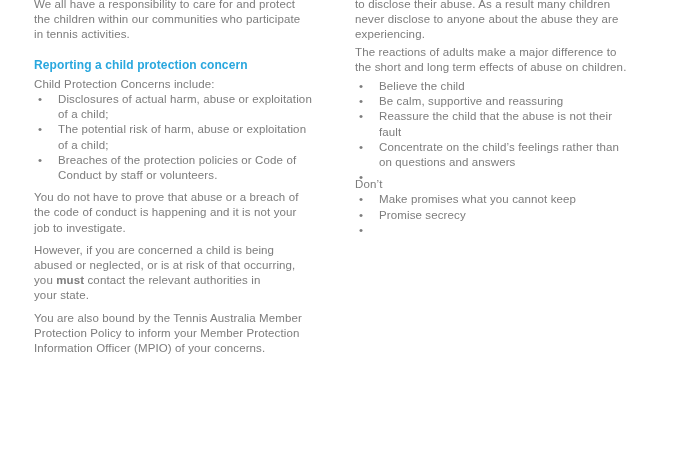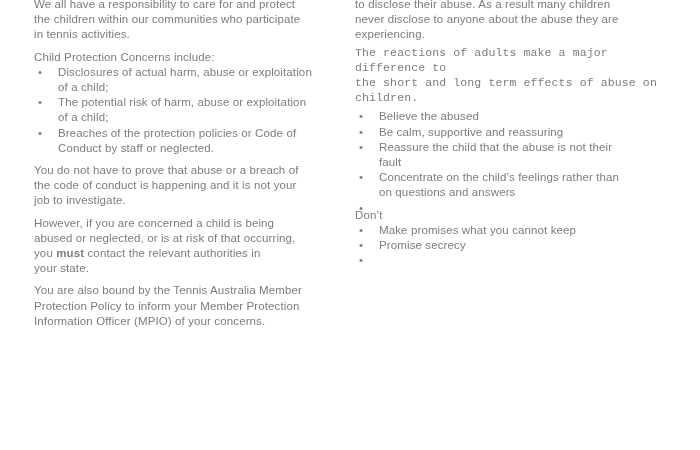--- a/index.html
+++ b/index.html
@@ -15,21 +15,21 @@
     letter-spacing: 0.12px;
     color: #7c7c7c;
   }
   .col { position: absolute; top: -3px; }
   .col-left  { left: 34px;  width: 318px; }
   .col-right { left: 355px; width: 322px; }
 
   p { margin: 0 0 7px 0; white-space: pre-line; }
   p.mb-0 { margin-bottom: 0; }
   p.mb-2 { margin-bottom: 2px; }
-  p.mb-4 { margin-bottom: 4px; font-family: Liberation Mono, monospace; }
+  p.mb-4 { margin-bottom: 4px; }
 
   h2.section-heading {
     font-size: 12px;
     line-height: 15.2px;
     font-weight: bold;
     color: #29a7de;
     margin: 15px 0 4px 0;
     letter-spacing: 0.1px;
   }
 
@@ -47,30 +47,31 @@
 </head>
 <body>
 
 <div class="page">
 
   <div class="col col-left">
     <p>We all have a responsibility to care for and protect
 the children within our communities who participate
 in tennis activities.</p>
 
+    <h2 class="section-heading">Reporting a child protection concern</h2>
 
     <p class="mb-0">Child Protection Concerns include:</p>
 
     <ul class="doc-list">
         <li><span class="bullet">•</span><span class="li-text">Disclosures of actual harm, abuse or exploitation
 of a child;</span></li>
         <li><span class="bullet">•</span><span class="li-text">The potential risk of harm, abuse or exploitation
 of a child;</span></li>
         <li><span class="bullet">•</span><span class="li-text">Breaches of the protection policies or Code of
-Conduct by staff or neglected.</span></li>
+Conduct by staff or volunteers.</span></li>
       </ul>
 
     <p>You do not have to prove that abuse or a breach of
 the code of conduct is happening and it is not your
 job to investigate.</p>
 
     <p><span>However, if you are concerned a child is being
 abused or neglected, or is at risk of that occurring,
 you </span><span class="must">must</span><span> contact the relevant authorities in
 your state.</span></p>
@@ -83,21 +84,21 @@
   <div class="col col-right">
     <p class="mb-2">to disclose their abuse. As a result many children
 never disclose to anyone about the abuse they are
 experiencing.</p>
 
     <p class="mb-4">The reactions of adults make a major difference to
 the short and long term effects of abuse on children.</p>
 
 
     <ul class="doc-list">
-        <li><span class="bullet">•</span><span class="li-text">Believe the abused</span></li>
+        <li><span class="bullet">•</span><span class="li-text">Believe the child</span></li>
         <li><span class="bullet">•</span><span class="li-text">Be calm, supportive and reassuring</span></li>
         <li><span class="bullet">•</span><span class="li-text">Reassure the child that the abuse is not their
 fault</span></li>
         <li><span class="bullet">•</span><span class="li-text">Concentrate on the child’s feelings rather than
 on questions and answers</span></li>
         <li><span class="bullet">•</span></li>
       </ul>
 
     <p class="mb-0">Don’t</p>
 

